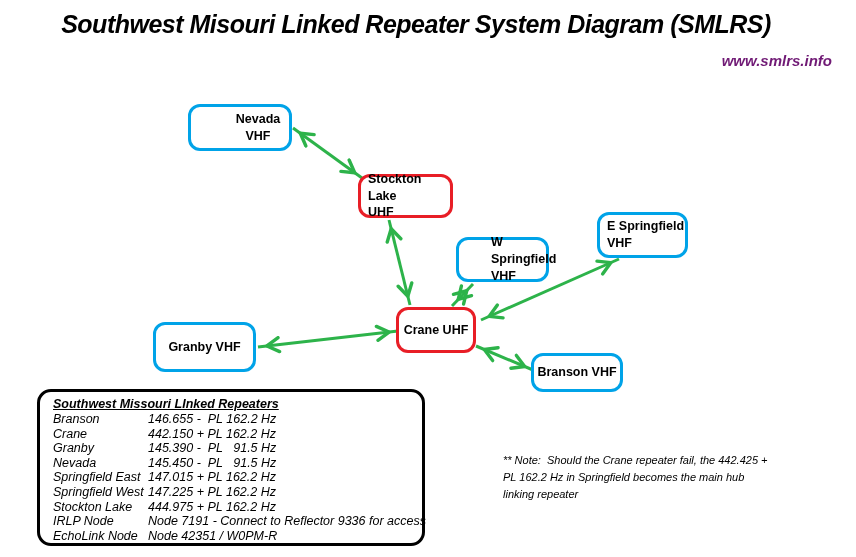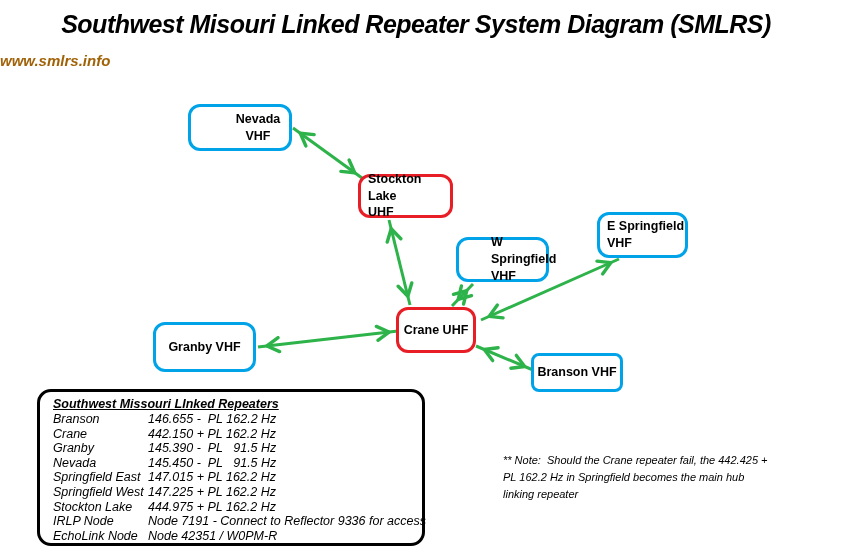--- a/index.html
+++ b/index.html
@@ -19,25 +19,25 @@
     font-size: 25px;
     font-weight: bold;
     font-style: italic;
     letter-spacing: -0.5px;
     color: #000;
   }
   .subtitle {
     position: absolute;
     left: 0; top: 52px;
     width: 832px;
-    text-align: left;
+    text-align: right;
     font-size: 15px;
     font-weight: bold;
     font-style: italic;
-    color: #a16207;
+    color: #701a75;
   }
   svg.links { position: absolute; left: 0; top: 0; pointer-events: none; }
   svg.links line { stroke: #2DB34A; stroke-width: 3; }
   .node {
     position: absolute;
     box-sizing: border-box;
     background: #fff;
     border: 3px solid #00A3E8;
     border-radius: 12px;
     display: flex;
@@ -51,21 +51,21 @@
     text-align: center;
   }
   .node.red { border-color: #E81E26; }
   .node.align-left { justify-content: flex-start; text-align: left; padding-left: 7px; }
   .node.nevada   { left: 188px; top: 104px; width: 104px; height: 47px; padding-left: 36px; }
   .node.stockton { left: 358px; top: 174px; width: 95px;  height: 44px; }
   .node.wspring  { left: 456px; top: 237px; width: 93px;  height: 45px; padding-left: 32px; }
   .node.espring  { left: 597px; top: 212px; width: 91px;  height: 46px; }
   .node.crane    { left: 376px; top: 307px; width: 80px;  height: 46px; margin-left: 20px; }
   .node.granby   { left: 153px; top: 322px; width: 103px; height: 50px; }
-  .node.branson  { left: 531px; top: 353px; width: 92px;  height: 39px; border-radius: 8px; }
+  .node.branson  { left: 531px; top: 353px; width: 92px;  height: 39px; }
   .legend {
     position: absolute;
     box-sizing: border-box;
     left: 37px; top: 389px;
     width: 388px; height: 157px;
     border: 3px solid #000;
     border-radius: 14px;
     padding: 5px 0 0 13px;
     font-size: 12.5px;
     font-style: italic;

